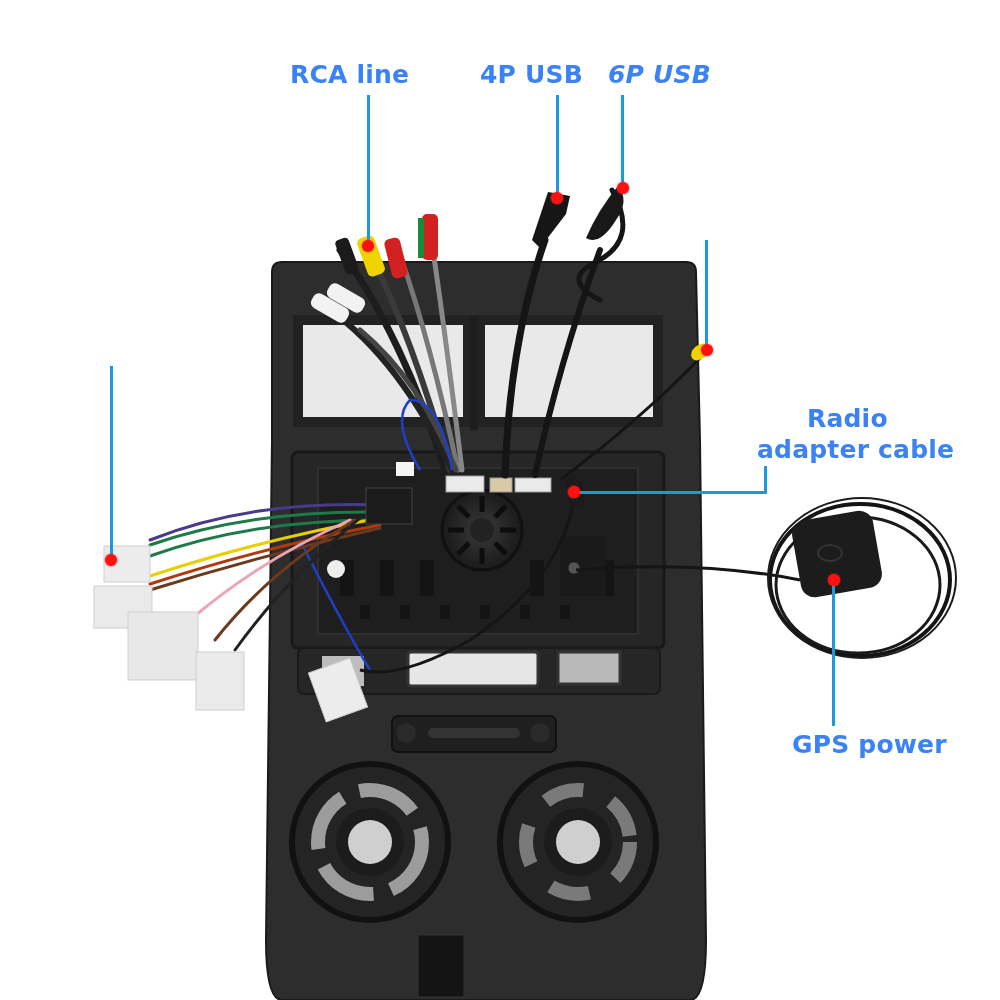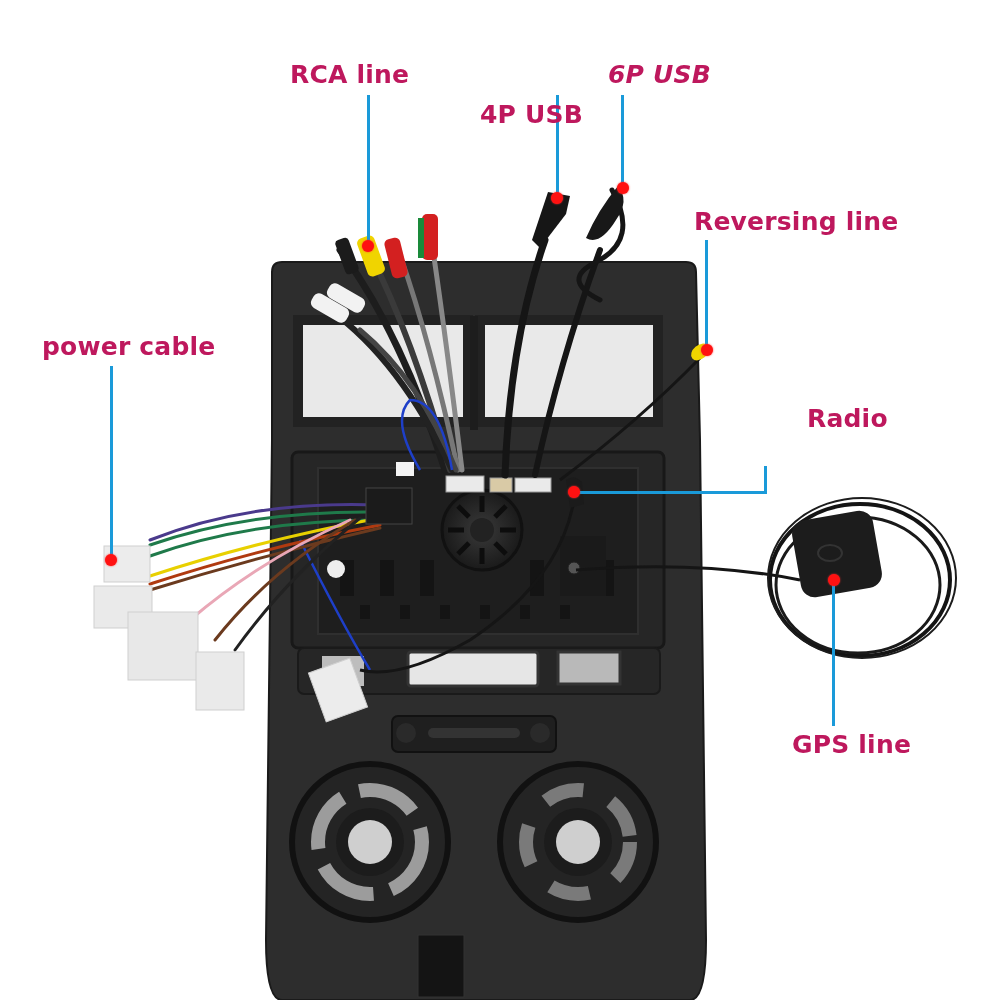--- a/index.html
+++ b/index.html
@@ -3,21 +3,21 @@
 <meta charset="utf-8">
 <style>
   html, body { margin: 0; padding: 0; }
   body {
     width: 1000px; height: 1000px; overflow: hidden; position: relative;
     background: #ffffff;
     font-family: "DejaVu Sans", sans-serif;
   }
   .stage { position: absolute; left: 0; top: 0; width: 1000px; height: 1000px; }
   .label {
-    position: absolute; color: #be185d; font-weight: bold; font-size: 25px;
+    position: absolute; color: #3b82f6; font-weight: bold; font-size: 25px;
     white-space: nowrap; line-height: 28px; letter-spacing: 0.2px;
   }
   .leader { position: absolute; background: #1a9ad9; }
   .dot {
     position: absolute; width: 12px; height: 12px; border-radius: 50%;
     background: #ff1111; margin-left: -6px; margin-top: -6px;
     box-shadow: 0 0 2px #ff3030;
   }
 </style>
 </head>
@@ -178,19 +178,18 @@
 
   <div class="dot" style="left:368px;top:246px;"></div>
   <div class="dot" style="left:557px;top:198px;"></div>
   <div class="dot" style="left:623px;top:188px;"></div>
   <div class="dot" style="left:707px;top:350px;"></div>
   <div class="dot" style="left:111px;top:560px;"></div>
   <div class="dot" style="left:574px;top:492px;"></div>
   <div class="dot" style="left:834px;top:580px;"></div>
 
   <div class="label" style="left:290px;top:61px;">RCA line</div>
-  <div class="label" style="left:480px;top:61px;margin-top:40px;">4P USB</div>
+  <div class="label" style="left:480px;top:61px;">4P USB</div>
   <div class="label" style="left:608px;top:61px;font-style:italic;">6P USB</div>
-  <div class="label" style="left:694px;top:208px;">Reversing line</div>
-  <div class="label" style="left:42px;top:333px;">power cable</div>
   <div class="label" style="left:807px;top:405px;text-align:right;">Radio</div>
-  <div class="label" style="left:792px;top:731px;">GPS line</div>
+  <div class="label" style="left:757px;top:436px;">adapter cable</div>
+  <div class="label" style="left:792px;top:731px;">GPS power</div>
 </div>
 
 </body></html>

